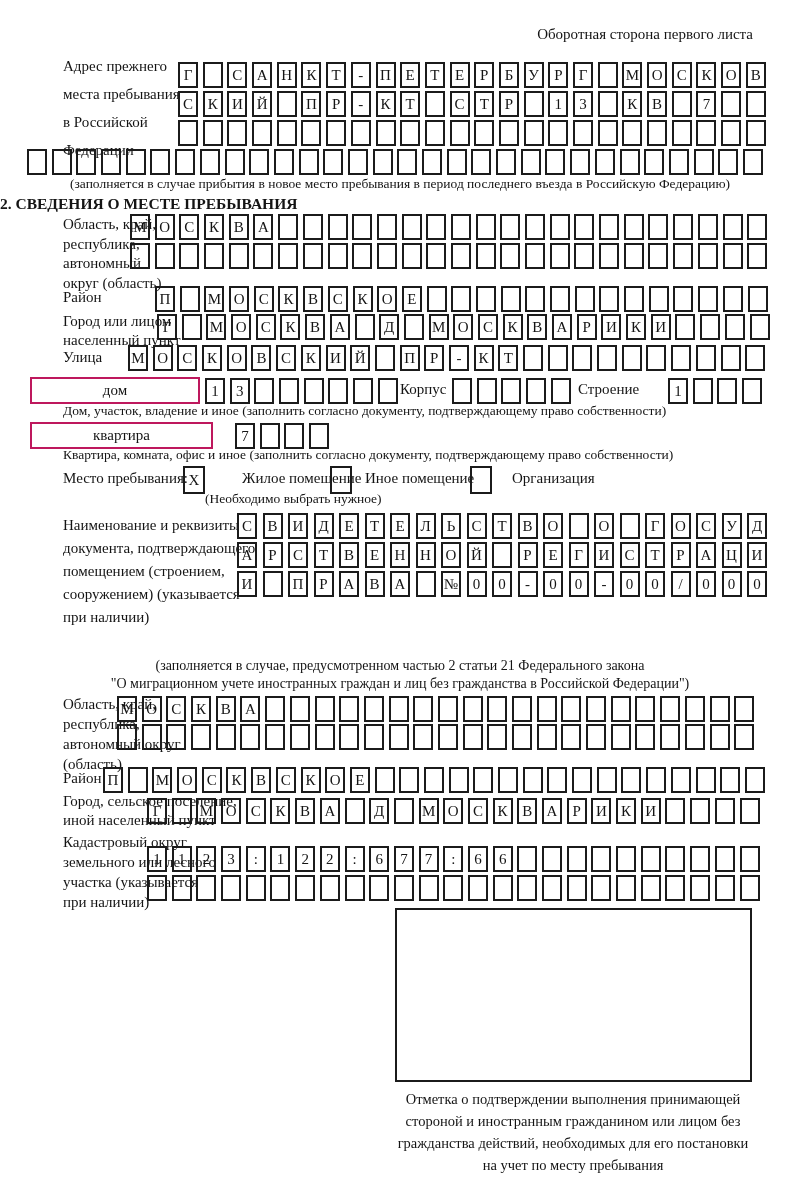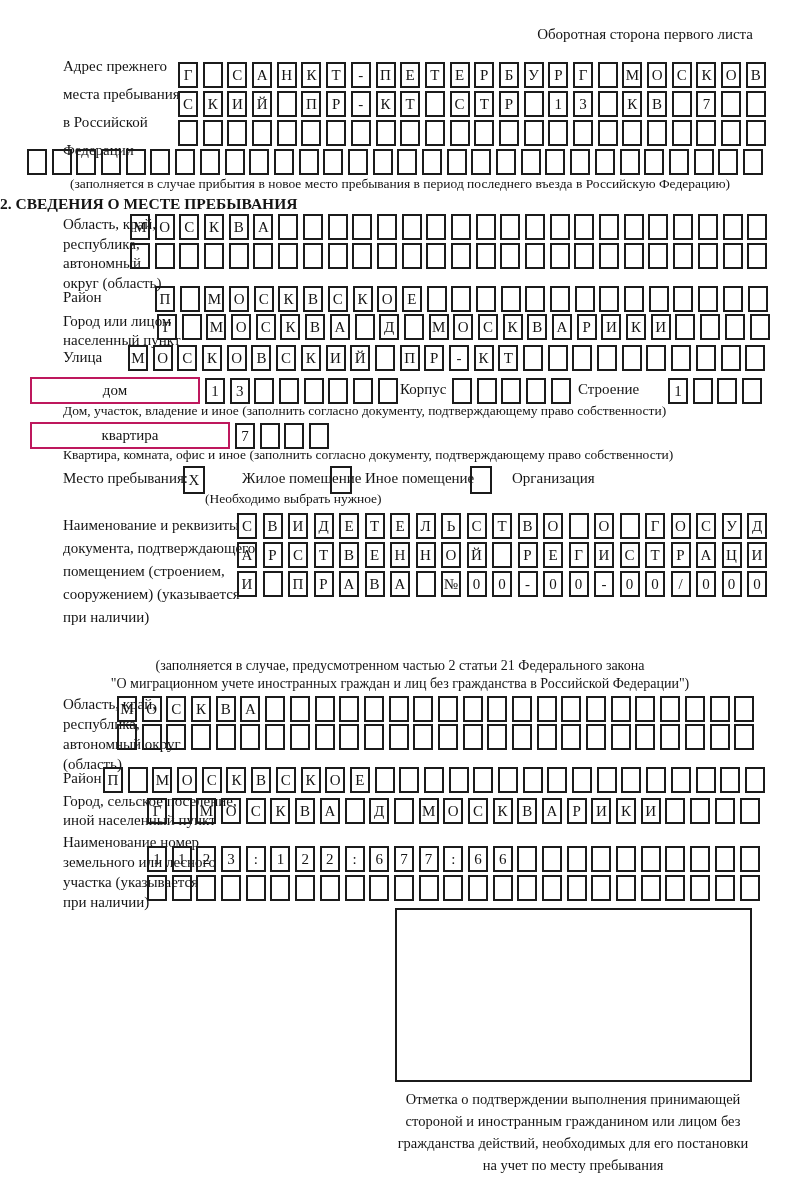--- a/index.html
+++ b/index.html
@@ -331,21 +331,21 @@
     </div>
   <div class="txt" style="left:578px;top:381px;">Строение</div>
   <div class="row" style="left:668px;top:378px;">
       <div class="cell">1</div>
       <div class="cell"></div>
       <div class="cell"></div>
       <div class="cell"></div>
     </div>
   <div class="note" style="left:63px;top:403px;">Дом, участок, владение и иное (заполнить согласно документу, подтверждающему право собственности)</div>
 
-  <div class="wbox" style="left:30px;top:422px;width:200px;">квартира</div>
+  <div class="wbox" style="left:30px;top:422px;width:183px;">квартира</div>
   <div class="row" style="left:235px;top:423px;">
       <div class="cell">7</div>
       <div class="cell"></div>
       <div class="cell"></div>
       <div class="cell"></div>
     </div>
   <div class="note" style="left:63px;top:447px;">Квартира, комната, офис и иное (заполнить согласно документу, подтверждающему право собственности)</div>
 
   <div class="txt" style="left:63px;top:470px;">Место пребывания:</div>
   <div class="chk" style="left:183px;top:466px;">X</div>
@@ -556,21 +556,21 @@
       <div class="cell">И</div>
       <div class="cell">К</div>
       <div class="cell">И</div>
       <div class="cell"></div>
       <div class="cell"></div>
       <div class="cell"></div>
       <div class="cell"></div>
     </div>
 
   <div class="lab t20" style="left:63px;top:832px;">
-    <span>Наименование номер</span>
+    <span>Кадастровый округ</span>
     <span>земельного или лесного</span>
     <span>участка (указывается</span>
     <span>при наличии)</span>
   </div>
   <div class="row" style="left:147px;top:846px;">
       <div class="cell">1</div>
       <div class="cell">1</div>
       <div class="cell">2</div>
       <div class="cell">3</div>
       <div class="cell">:</div>

